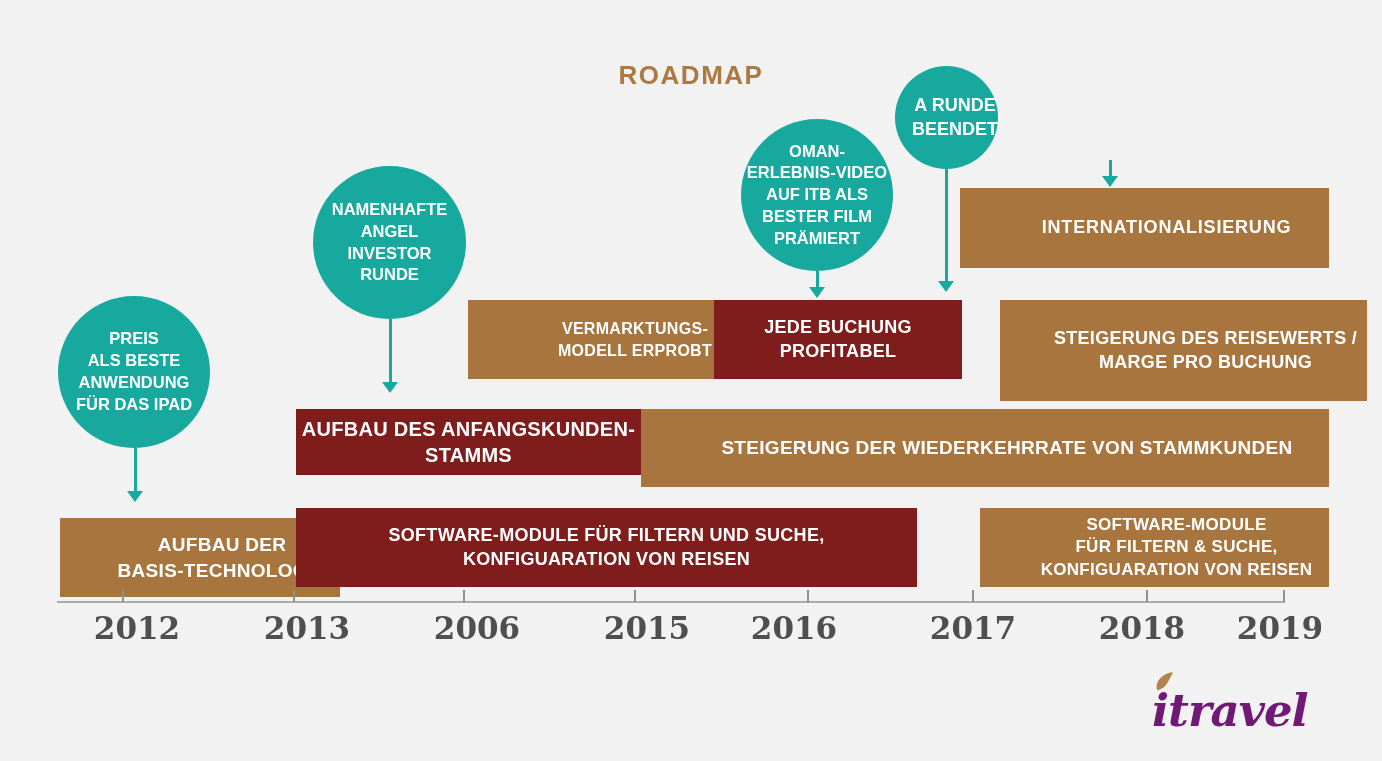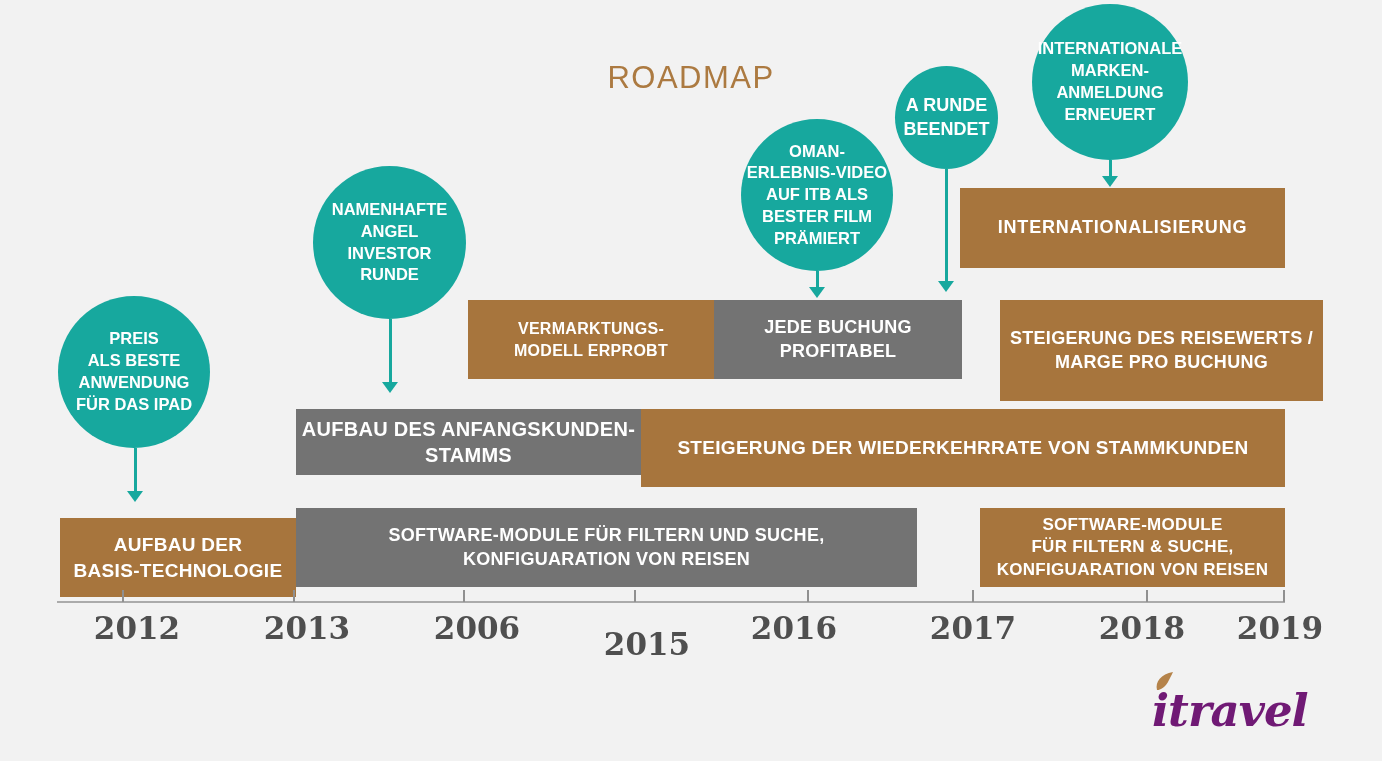--- a/index.html
+++ b/index.html
@@ -6,21 +6,21 @@
   body{
     width:1382px;height:761px;
     background:#f2f2f2;
     font-family:"Liberation Sans", sans-serif;
     overflow:hidden;
   }
   .canvas{position:relative;width:1382px;height:761px;background:#f2f2f2;}
 
   .title{
     position:absolute;left:691px;top:60px;transform:translateX(-50%);
-    margin:0;font-size:31px;font-weight:normal;letter-spacing:1.5px;
+    margin:0;font-size:26px;font-weight:bold;letter-spacing:1.5px;
     color:#ac7a41;white-space:nowrap;
   }
 
   .milestone{
     position:absolute;border-radius:50%;
     background:#17a89e;color:#ffffff;
     display:flex;align-items:center;justify-content:center;
     text-align:center;font-weight:bold;font-size:16.5px;line-height:1.32;
     white-space:pre-line;
   }
@@ -35,22 +35,22 @@
     border-left:8px solid transparent;border-right:8px solid transparent;
     border-top:11px solid #17a89e;
   }
 
   .bar{
     position:absolute;
     display:flex;align-items:center;justify-content:center;
     text-align:center;color:#ffffff;font-weight:bold;font-size:18px;
     line-height:1.32;white-space:pre-line;letter-spacing:0.3px;
   }
-  .bar.dark{background:#a7753d;}
-  .bar.light{background:#737373;}
+  .bar.dark{background:#a7753d;padding-left:44px;}
+  .bar.light{background:#7f1d1d;}
 
   .axis-line{position:absolute;left:57px;top:601px;width:1228px;height:2px;background:#ababab;}
   .tick{position:absolute;top:590px;width:2px;height:12px;background:#909090;}
   .year{
     position:absolute;top:610px;transform:translateX(-50%);
     font-family:"DejaVu Serif", serif;font-weight:bold;
     font-size:31px;color:#4f4f4f;white-space:nowrap;
   }
 
   .logo{
@@ -98,35 +98,29 @@
 ERLEBNIS-VIDEO
 AUF ITB ALS
 BESTER FILM
 PRÄMIERT</span>
   </div>
   <div class="arrow" style="left:817px;top:271px;height:27px;">
     <div class="shaft"></div>
     <div class="head"></div>
   </div>
 
-  <div class="milestone" style="left:895px;top:66px;width:103px;height:103px;font-size:18px;">
+  <div class="milestone" style="left:895px;top:66px;width:103px;height:103px;font-size:18px;justify-content:flex-end;">
     <span>A RUNDE
 BEENDET</span>
   </div>
   <div class="arrow" style="left:946px;top:169px;height:123px;">
     <div class="shaft"></div>
     <div class="head"></div>
   </div>
 
-  <div class="milestone" style="left:1032px;top:4px;width:156px;height:156px;">
-    <span>INTERNATIONALE
-MARKEN-
-ANMELDUNG
-ERNEUERT</span>
-  </div>
   <div class="arrow" style="left:1110px;top:160px;height:27px;">
     <div class="shaft"></div>
     <div class="head"></div>
   </div>
 
   <div class="bar dark" style="left:960px;top:188px;width:325px;height:80px;letter-spacing:0.8px;">INTERNATIONALISIERUNG</div>
 
   <div class="bar dark" style="left:468px;top:300px;width:246px;height:79px;font-size:16px;">VERMARKTUNGS-
 MODELL ERPROBT</div>
   <div class="bar light" style="left:714px;top:300px;width:248px;height:79px;">JEDE BUCHUNG
@@ -152,21 +146,21 @@
   <div class="tick" style="left:463px;"></div>
   <div class="tick" style="left:634px;"></div>
   <div class="tick" style="left:807px;"></div>
   <div class="tick" style="left:972px;"></div>
   <div class="tick" style="left:1146px;"></div>
   <div class="tick" style="left:1283px;"></div>
 
   <div class="year" style="left:137px;">2012</div>
   <div class="year" style="left:307px;">2013</div>
   <div class="year" style="left:477px;">2006</div>
-  <div class="year" style="left:647px;margin-top:16px;">2015</div>
+  <div class="year" style="left:647px;">2015</div>
   <div class="year" style="left:794px;">2016</div>
   <div class="year" style="left:973px;">2017</div>
   <div class="year" style="left:1142px;">2018</div>
   <div class="year" style="left:1280px;">2019</div>
 
   <div class="logo">
     <svg class="leaf" width="26" height="24" viewBox="0 0 26 24">
       <path d="M4 20 C2 12, 8 4, 20 2 C16 10, 14 16, 8 19 C6 20, 5 20, 4 20 Z" fill="#b5834a"></path>
     </svg>
     <span class="word">itravel</span>

